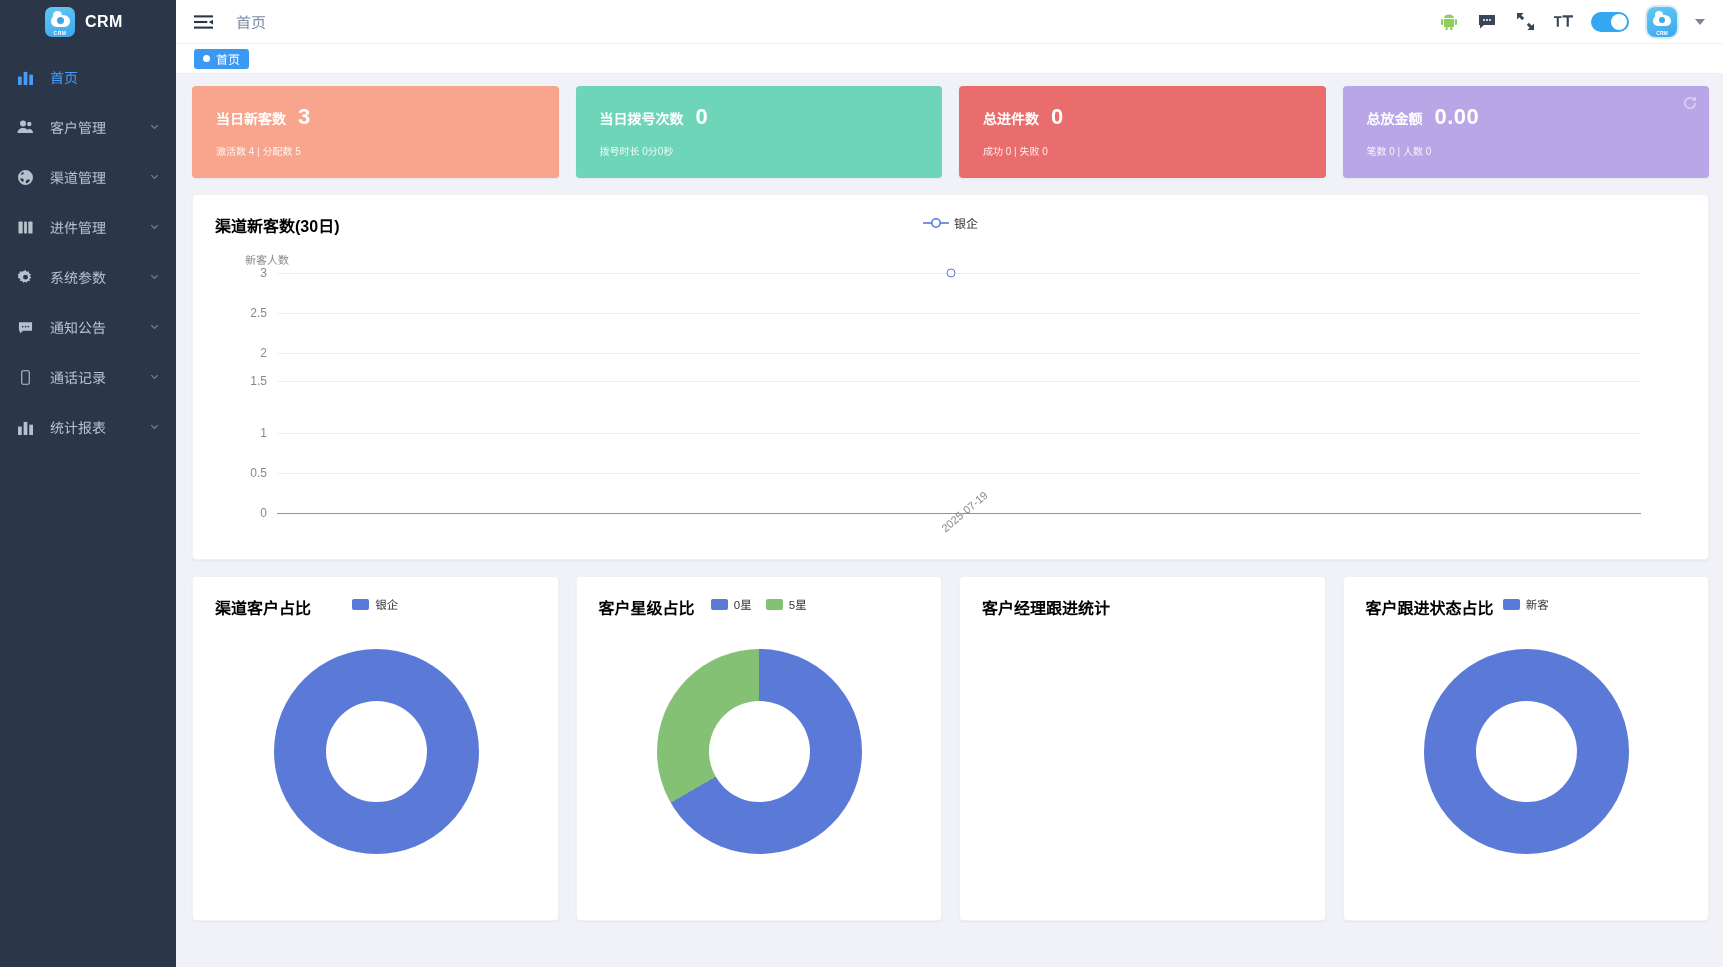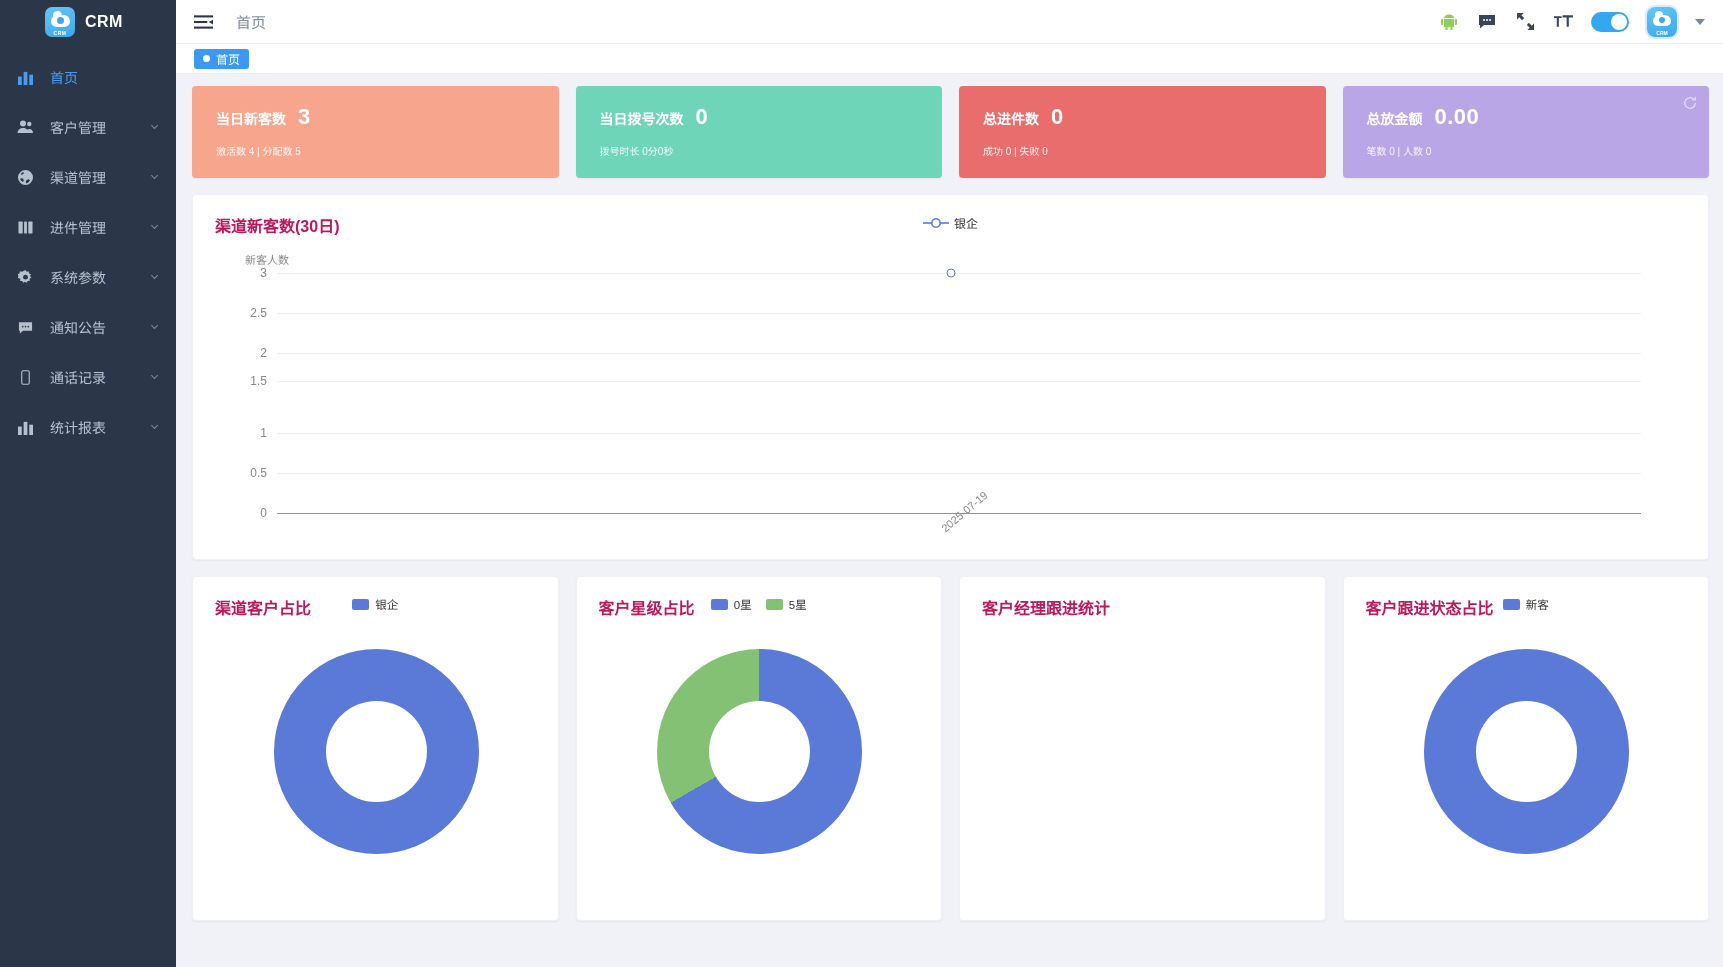--- a/index.html
+++ b/index.html
@@ -117,21 +117,21 @@
   .refresh-btn {
     position:absolute; top:8px; right:10px; width:18px; height:18px;
     display:flex; align-items:center; justify-content:center; cursor:pointer;
   }
 
   
   .panel {
     background:#fff; border-radius:4px; box-shadow:0 1px 2px rgba(0,0,0,.05);
     border:1px solid #f0f1f4;
   }
-  .panel-title { font-size:16px; font-weight:700; color:#be185d; }
+  .panel-title { font-size:16px; font-weight:700; color:#000000; }
 
   .line-panel { margin-top:16px; height:366px; padding:18px 22px 0 22px; position:relative; }
   .line-head { display:flex; align-items:flex-start; }
   .line-legend {
     position:absolute; left:0; right:0; top:19px;
     display:flex; justify-content:center; align-items:center; gap:6px;
     font-size:12px; color:#333; pointer-events:none;
   }
   .line-legend .lg { display:flex; align-items:center; gap:5px; pointer-events:auto; cursor:pointer; }
   .chart-area { position:relative; height:300px; margin-top:16px; }

